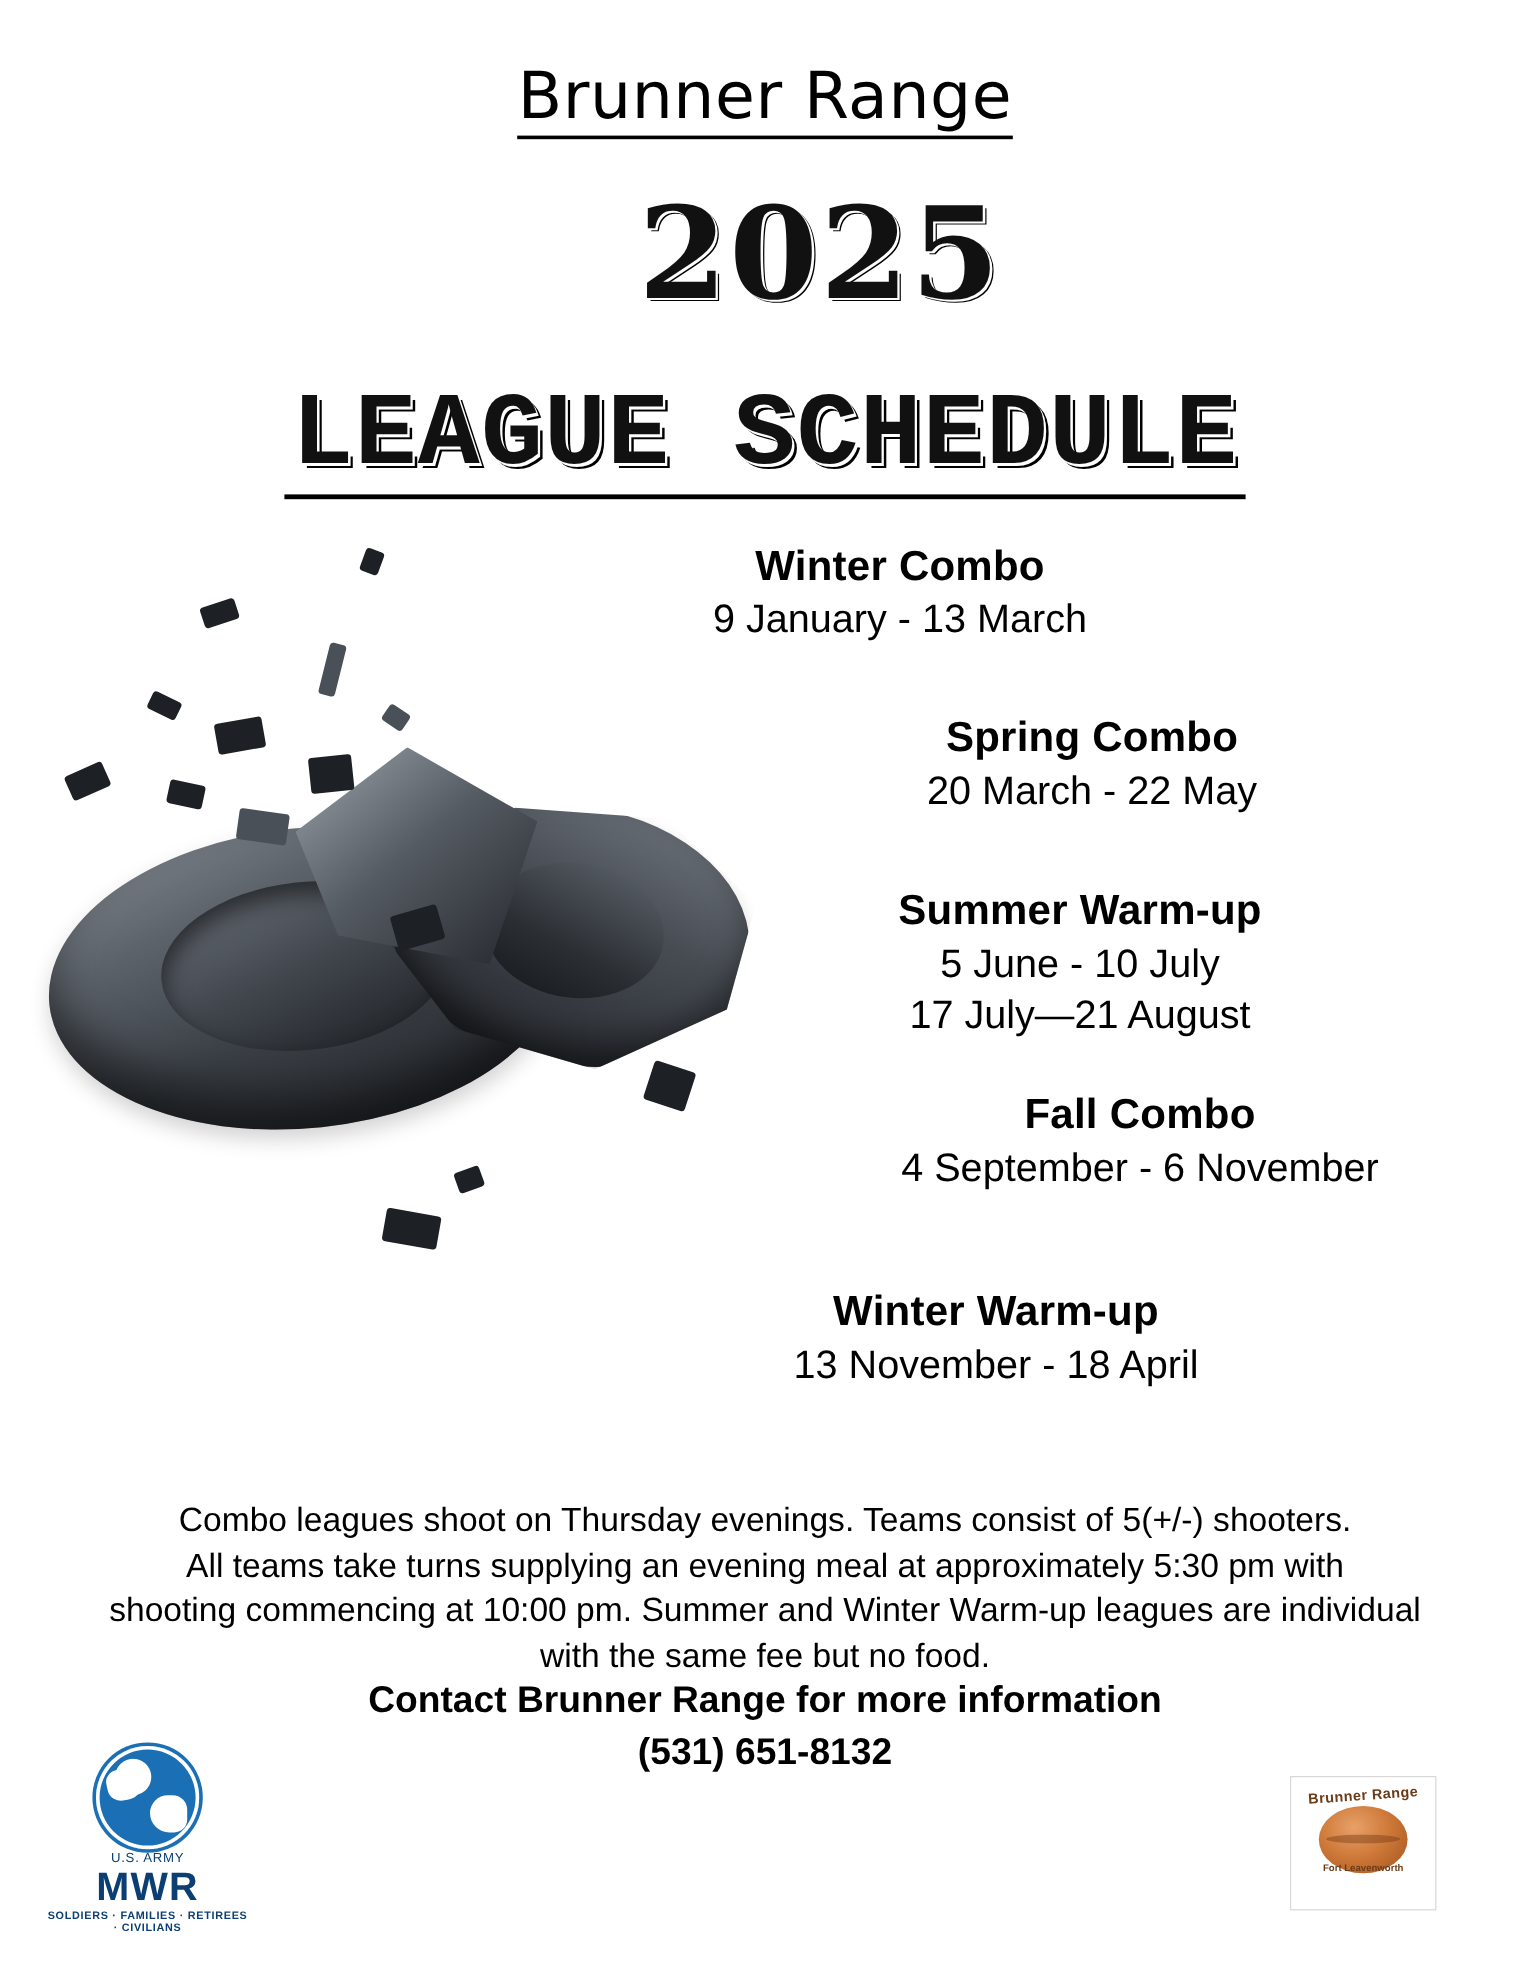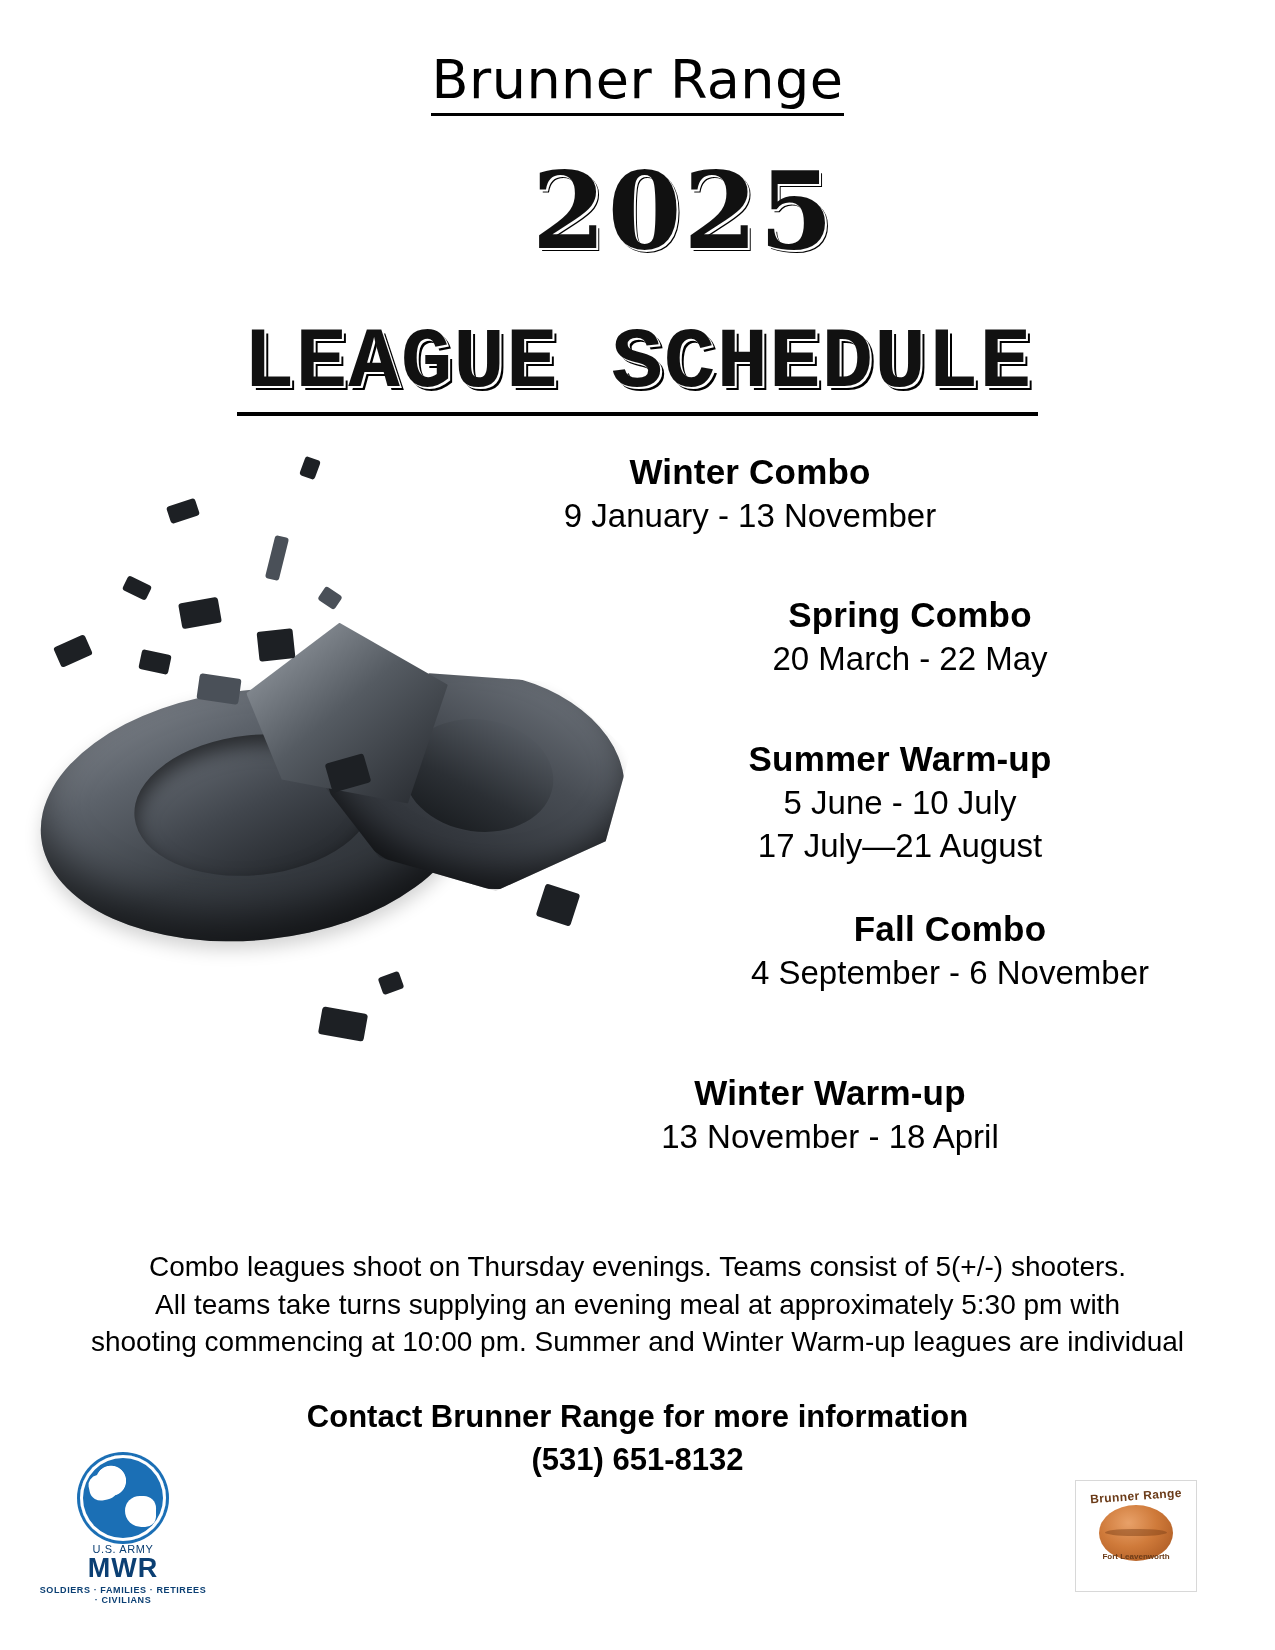--- a/index.html
+++ b/index.html
@@ -238,21 +238,21 @@
     border-radius: 55% 45% 40% 60%;
   }
   .mwr-army {
     font-size: 11px;
     font-weight: 400;
     letter-spacing: 0.6px;
     margin-top: 2px;
     color: #0b3f73;
   }
   .mwr-word {
-    font-size: 27px;
+    font-size: 33px;
     font-weight: 700;
     letter-spacing: 1px;
     line-height: 1;
     color: #0b3f73;
   }
   .mwr-tag {
     font-size: 9px;
     font-weight: 700;
     letter-spacing: 0.6px;
     color: #0b3f73;
@@ -335,21 +335,21 @@
     <div class="shard" style="left:308px; top:318px; width:40px; height:30px; transform:rotate(-16deg);"></div>
     <div class="shard" style="left:520px; top:448px; width:36px; height:34px; transform:rotate(18deg);"></div>
     <div class="shard" style="left:300px; top:570px; width:46px; height:28px; transform:rotate(10deg);"></div>
     <div class="shard" style="left:360px; top:534px; width:22px; height:18px; transform:rotate(-20deg);"></div>
   </div>
 
   <div class="seasons">
 
     <div class="season s-winter-combo">
       <div class="season-name">Winter Combo</div>
-      <div class="season-dates">9 January - 13 November</div>
+      <div class="season-dates">9 January - 13 March</div>
     </div>
 
     <div class="season s-spring-combo">
       <div class="season-name">Spring Combo</div>
       <div class="season-dates">20 March - 22 May</div>
     </div>
 
     <div class="season s-summer-warmup">
       <div class="season-name">Summer Warm-up</div>
       <div class="season-dates">5 June - 10 July</div>
@@ -365,20 +365,21 @@
       <div class="season-name">Winter Warm-up</div>
       <div class="season-dates">13 November - 18 April</div>
     </div>
 
   </div>
 
   <div class="note">
     <div>Combo leagues shoot on Thursday evenings. Teams consist of 5(+/-) shooters.</div>
     <div>All teams take turns supplying an evening meal at approximately 5:30 pm with</div>
     <div>shooting commencing at 10:00 pm. Summer and Winter Warm-up leagues are individual</div>
+    <div>with the same fee but no food.</div>
   </div>
 
   <div class="contact">
     <div>Contact Brunner Range for more information</div>
     <div>(531) 651-8132</div>
   </div>
 
   <div class="mwr-logo">
     <div class="mwr-globe"></div>
     <div class="mwr-army">U.S. ARMY</div>

